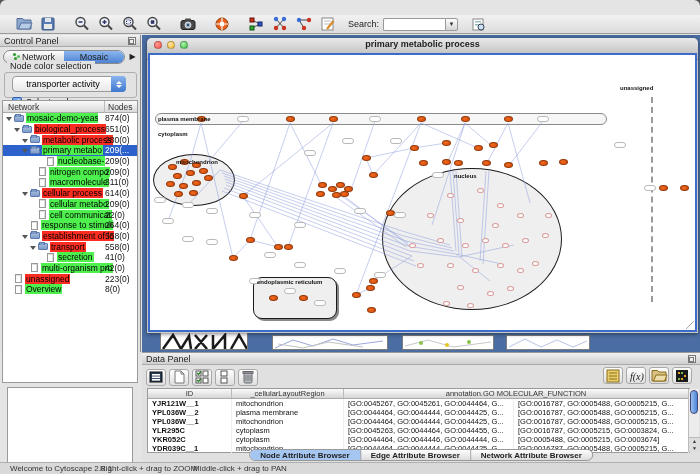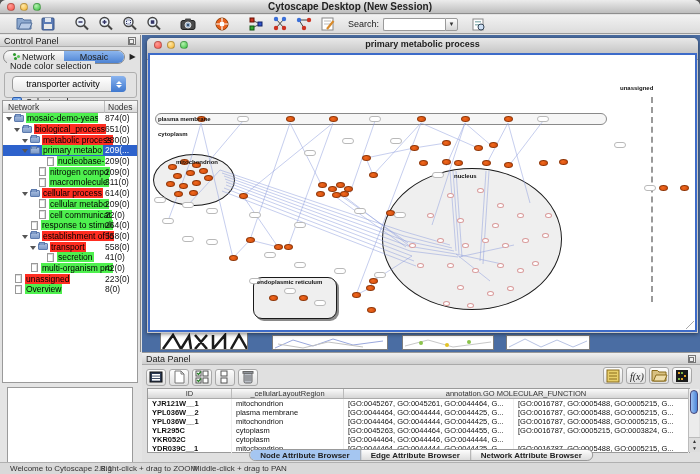--- a/index.html
+++ b/index.html
@@ -103,28 +103,20 @@
 
   
   .statusbar{position:absolute;left:0;top:462px;width:700px;height:12px;background:#d9d9d9;border-top:1px solid #b0b0b0;}
   .statusbar span{position:absolute;font-size:8px;color:#333;top:1px;}
 </style>
 </head>
 <body>
 
 <div class="app">
 
-  <div class="titlebar">
-    <div class="lights">
-      <div class="light red"></div>
-      <div class="light yellow"></div>
-      <div class="light green"></div>
-    </div>
-    <div class="title">Cytoscape Desktop (New Session)</div>
-  </div>
 
   <div class="toolbar">
     <span id="toolbar-icons" style="display:flex;align-items:center;">
         <button class="tb-btn">
           <svg width="17" height="16">
             <path d="M1 5 L1 13 L15 13 L15 4 L8 4 L6.5 2.5 L1 2.5 Z" fill="#8da9cf" stroke="#53709c"></path>
             <path d="M2.5 13 L5 7 L16 7 L13.5 13 Z" fill="#b8cbe6" stroke="#53709c"></path>
           </svg>
         </button>
         <button class="tb-btn">
@@ -699,20 +691,21 @@
           <div class="dpt-row">
             <div class="c0">YLR295C</div>
             <div class="c1">cytoplasm</div>
             <div class="c2">[GO:0045263, GO:0044464, GO:0044455, G...</div>
             <div class="c3">[GO:0016787, GO:0005215, GO:0003824, G...</div>
           </div>
           <div class="dpt-row">
             <div class="c0">YKR052C</div>
             <div class="c1">cytoplasm</div>
             <div class="c2">[GO:0044464, GO:0044446, GO:0044444, G...</div>
+            <div class="c3">[GO:0005488, GO:0005215, GO:0003674]</div>
           </div>
           <div class="dpt-row">
             <div class="c0">YDR039C__1</div>
             <div class="c1">mitochondrion</div>
             <div class="c2">[GO:0044464, GO:0044444, GO:0044425, G...</div>
             <div class="c3">[GO:0016787, GO:0005488, GO:0005215, G...</div>
           </div>
         </div>
     </div>
     <div class="dp-scroll">

